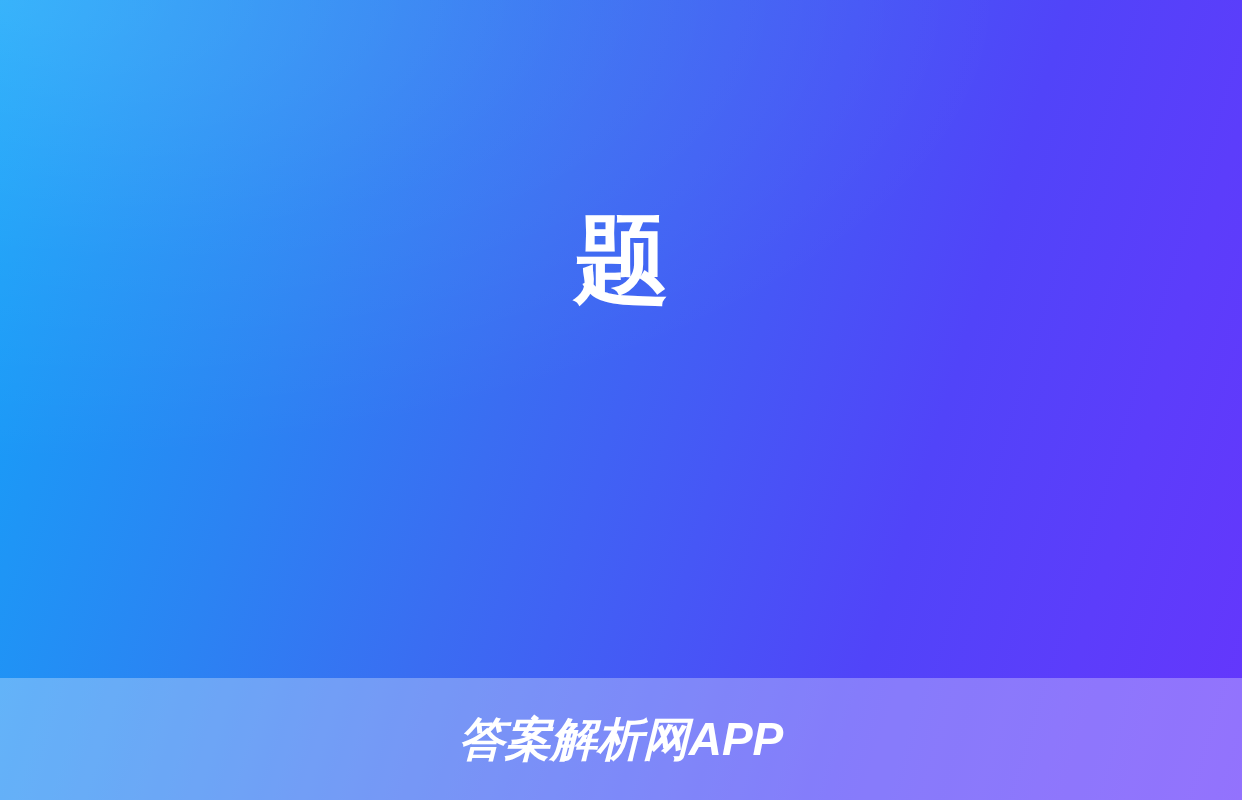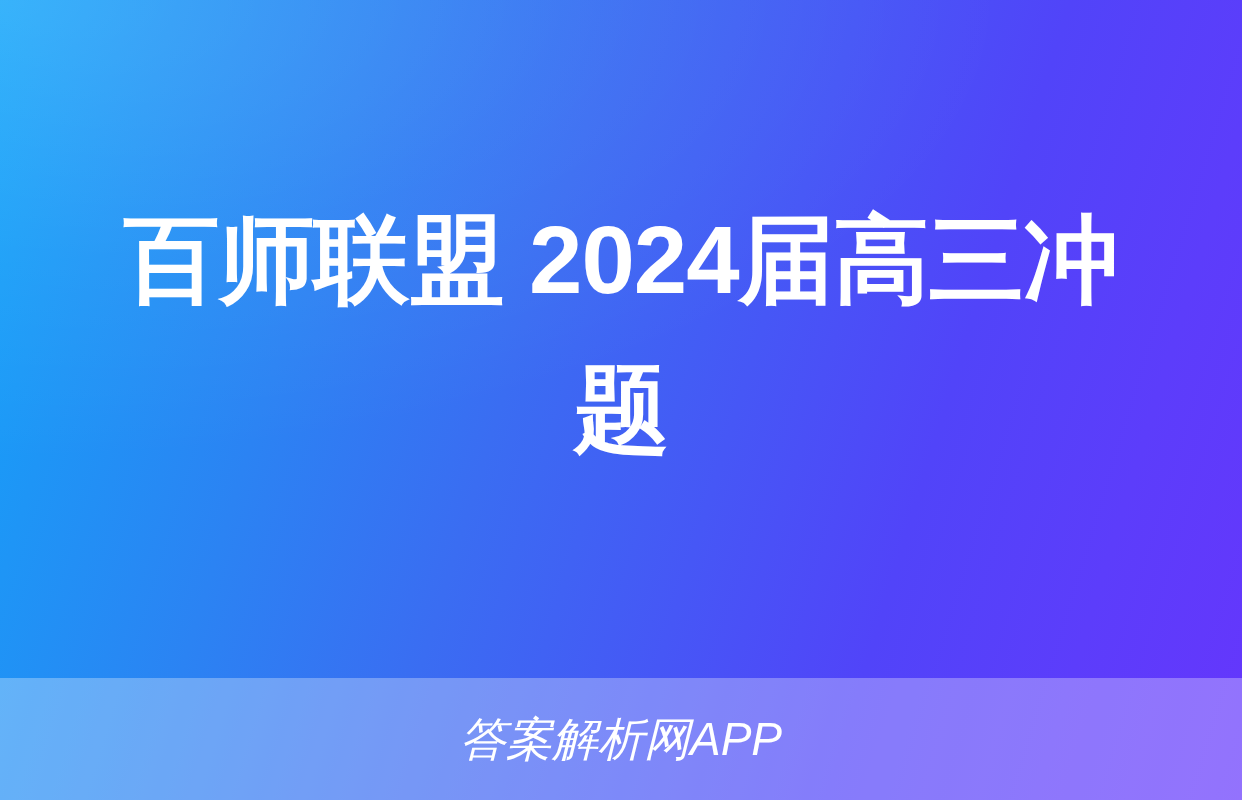--- a/index.html
+++ b/index.html
@@ -66,36 +66,35 @@
     top: 678px;
     height: 122px;
     background: rgba(255, 255, 255, 0.30);
     display: flex;
     align-items: center;
     justify-content: center;
   }
   #watermark-text {
     color: #ffffff;
     font-size: 46px;
-    font-weight: 400;
+    font-weight: 700;
     font-style: italic;
     letter-spacing: 0px;
     line-height: 1;
     white-space: nowrap;
   }
 </style>
 </head>
 <body>
 
 <div id="poster-card">
 
   <div id="poster-sheen"></div>
 
   <div id="title-block">
-    <div class="title-line">百师联盟 2024届高三冲</div>
     <div class="title-line">题</div>
   </div>
 
   <div id="footer-band">
     <span id="watermark-text">答案解析网APP</span>
   </div>
 
 </div>
 
 </body></html>

